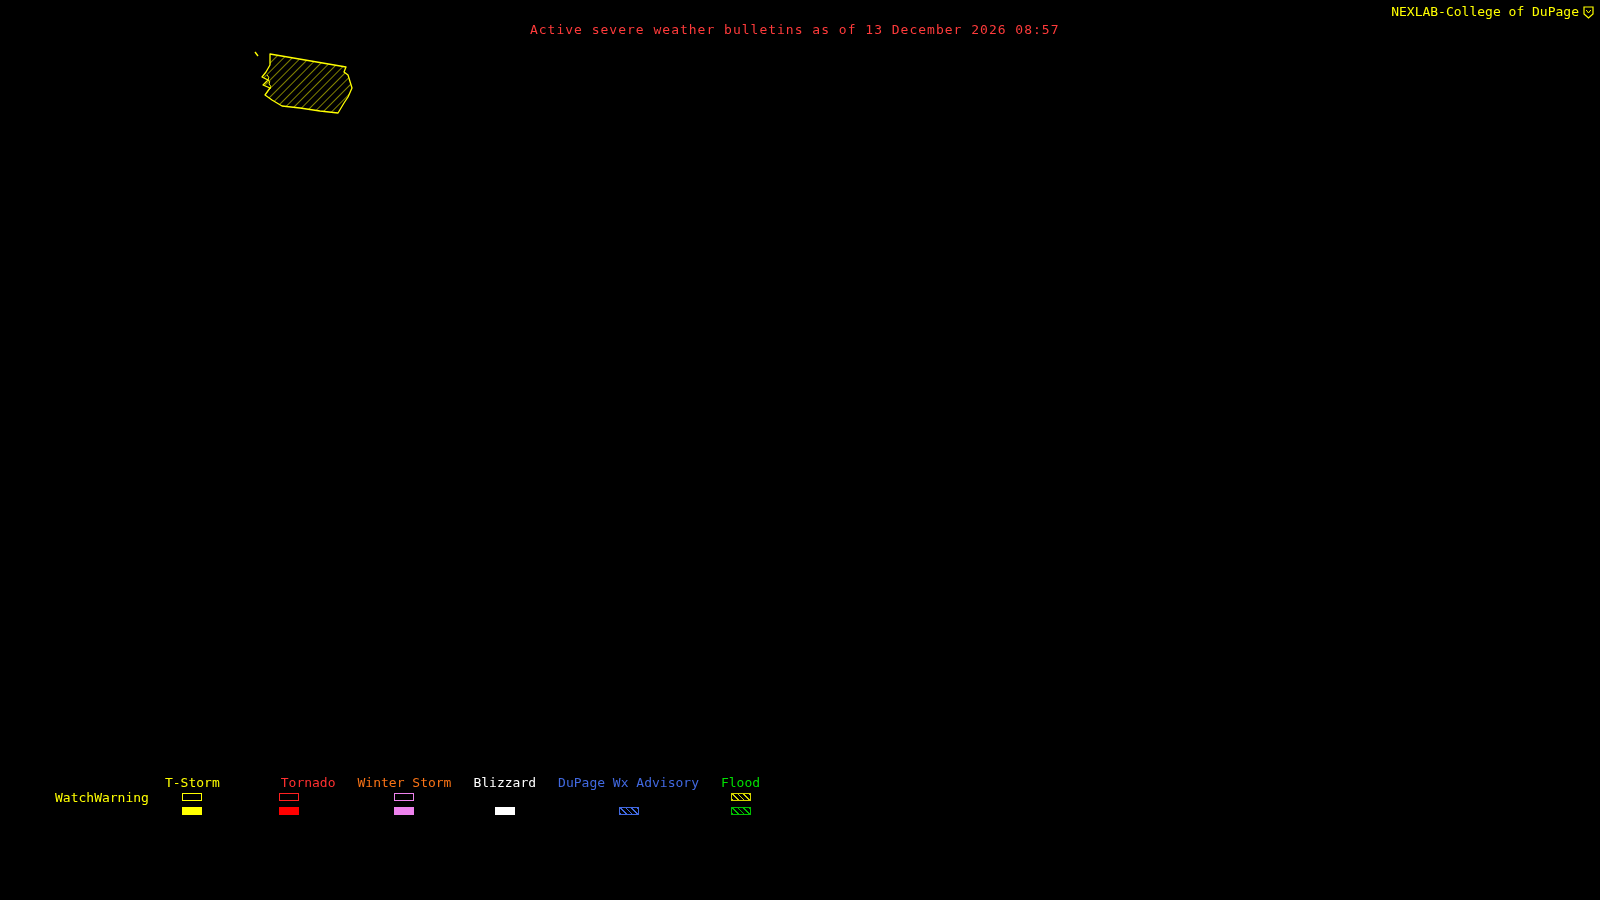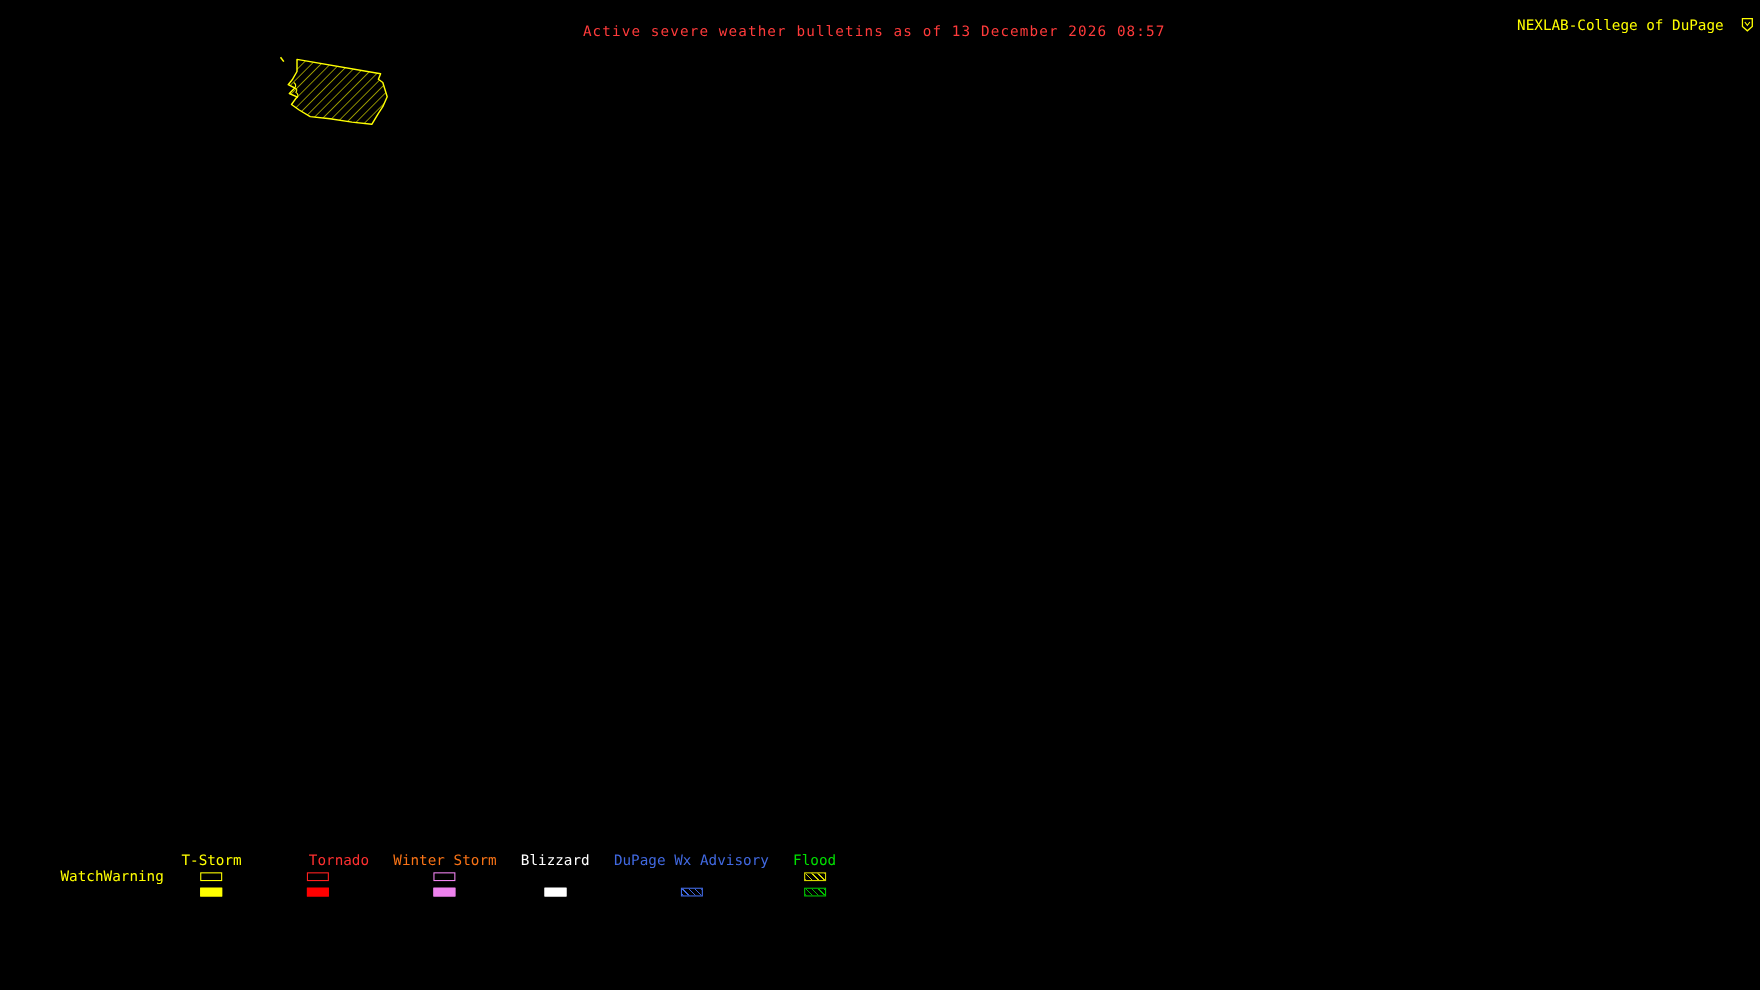--- a/index.html
+++ b/index.html
@@ -3,23 +3,23 @@
 <meta charset="utf-8">
 <style>
   html,body{margin:0;padding:0;background:#000;}
   body{
     width:1600px;height:900px;position:relative;overflow:hidden;
     font-family:"DejaVu Sans Mono","Liberation Mono",monospace;
   }
   .stage{position:absolute;inset:0;background:#000;}
 
   .brand{
-    position:absolute;top:16px;right:6px;
+    position:absolute;top:4px;right:6px;
     color:#ffff00;font-size:13px;letter-spacing:0px;white-space:nowrap;
-    display:flex;align-items:flex-start;gap:16px;
+    display:flex;align-items:flex-end;gap:4px;
   }
   .brand .logo{display:inline-block;line-height:0;}
 
   .title{
     position:absolute;top:22px;left:50%;transform:translateX(-51%);
     color:#ff3b3b;font-size:13px;white-space:nowrap;letter-spacing:1px;
   }
 
   .map-svg{position:absolute;left:245px;top:45px;}
 

